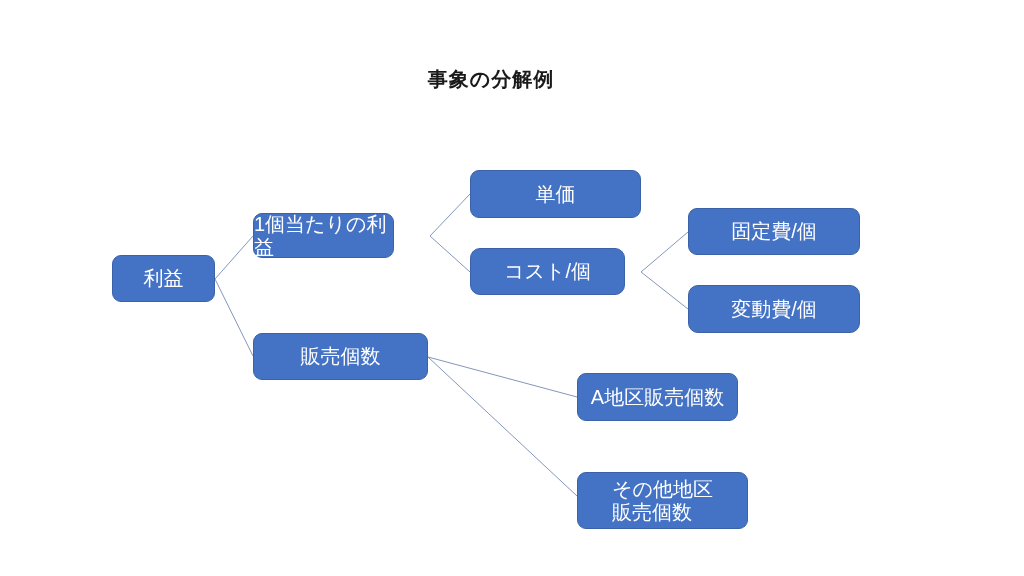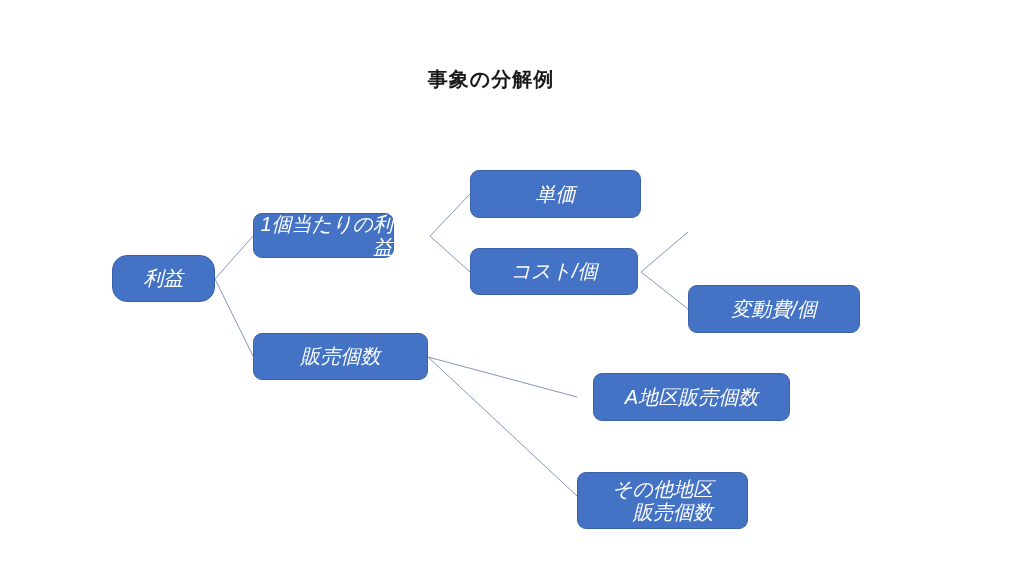--- a/index.html
+++ b/index.html
@@ -43,32 +43,31 @@
     display: flex;
     align-items: center;
     justify-content: center;
     box-sizing: border-box;
     background: var(--node-fill, #4472C4);
     border: 1px solid var(--node-border, #3B62A9);
     border-radius: 9px;
     color: var(--node-text, #FFFFFF);
     font-size: 20px;
     line-height: 1.15;
-    text-align: right;
+    text-align: left;
     white-space: pre-line;
-    font-style: italic;
   }
-  .node-profit              { left: 112px; top: 255px; width: 103px; height: 47px; border-radius: 15px; }
+  .node-profit              { left: 112px; top: 255px; width: 103px; height: 47px; }
   .node-profit-per-unit     { left: 253px; top: 213px; width: 141px; height: 45px; }
   .node-sales-quantity      { left: 253px; top: 333px; width: 175px; height: 47px; }
   .node-unit-price          { left: 470px; top: 170px; width: 171px; height: 48px; }
-  .node-cost-per-unit       { left: 470px; top: 248px; width: 168px; height: 47px; }
+  .node-cost-per-unit       { left: 470px; top: 248px; width: 155px; height: 47px; border-radius: 10px; }
   .node-fixed-cost          { left: 688px; top: 208px; width: 172px; height: 47px; }
-  .node-variable-cost       { left: 688px; top: 285px; width: 172px; height: 48px; }
-  .node-area-a-sales        { left: 577px; top: 373px; width: 197px; height: 48px; margin-left: 16px; }
+  .node-variable-cost       { left: 688px; top: 285px; width: 172px; height: 48px; border-radius: 10px; }
+  .node-area-a-sales        { left: 577px; top: 373px; width: 161px; height: 48px; }
   .node-other-area-sales    { left: 577px; top: 472px; width: 171px; height: 57px; }
 </style>
 </head>
 <body>
 
 <div class="stage">
 
   <div class="diagram-title">事象の分解例</div>
 
   <svg class="connector-layer" viewBox="0 0 1024 576" xmlns="http://www.w3.org/2000/svg" aria-hidden="true">
@@ -85,20 +84,21 @@
   <div class="node node-profit">利益</div>
 
   <div class="node node-profit-per-unit">1個当たりの利益</div>
 
   <div class="node node-sales-quantity">販売個数</div>
 
   <div class="node node-unit-price">単価</div>
 
   <div class="node node-cost-per-unit">コスト/個</div>
 
+  <div class="node node-fixed-cost">固定費/個</div>
 
   <div class="node node-variable-cost">変動費/個</div>
 
   <div class="node node-area-a-sales">A地区販売個数</div>
 
   <div class="node node-other-area-sales">その他地区
 販売個数</div>
 
 </div>
 

